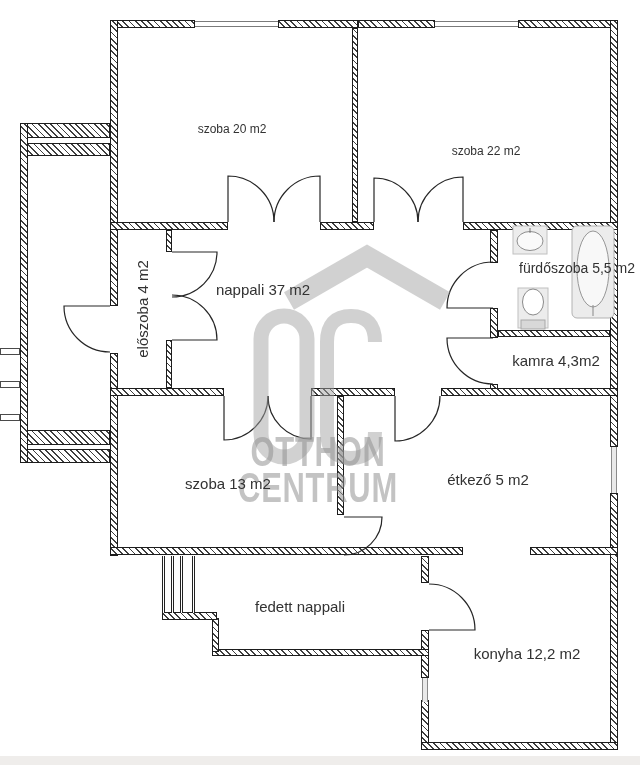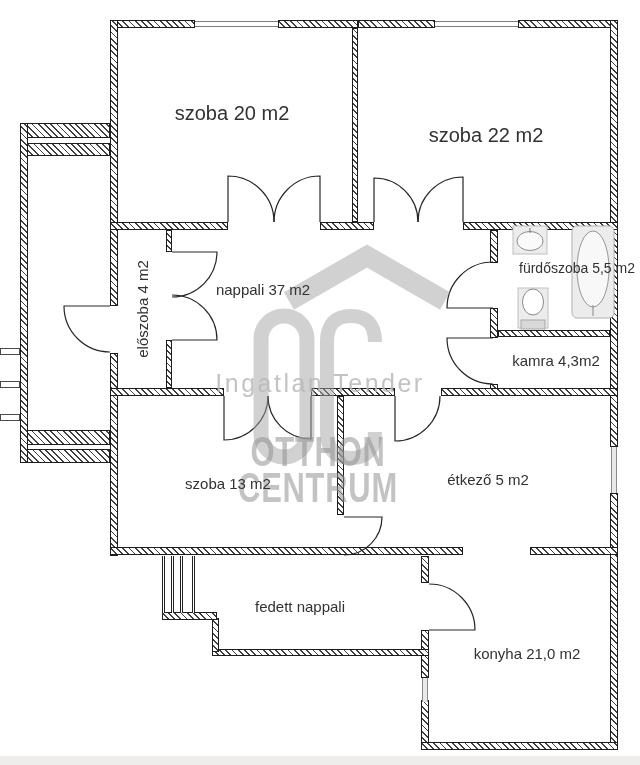--- a/index.html
+++ b/index.html
@@ -14,21 +14,21 @@
   .winv{position:absolute;box-sizing:border-box;background:#e9e9e9;
         border-left:1px solid #8a8a8a;border-right:1px solid #8a8a8a;}
   
   .tick{position:absolute;box-sizing:border-box;background:#fff;border:1px solid #4a4a4a;}
   
   .sl{position:absolute;box-sizing:border-box;background:#fff;
       border-left:1px solid #222;border-right:1px solid #222;}
   .overlay{position:absolute;left:0;top:0;z-index:4;}
   .lbl{position:absolute;z-index:6;font-size:15px;color:#323232;white-space:nowrap;
        transform:translate(-50%,-50%);}
-  .lbl.big{font-size:20px;}
+  .lbl.big{font-size:12px;margin-top:16px;}
   .lbl.small{font-size:14px;}
   .lbl.rot{transform:translate(-50%,-50%) rotate(-90deg);}
   .wm{position:absolute;z-index:5;white-space:nowrap;pointer-events:none;}
   .wm.tagline{left:320px;top:383px;transform:translate(-50%,-50%);
       font-size:25px;letter-spacing:2.5px;color:rgba(185,185,185,.85);}
   .wm.brand1{left:318px;top:451px;transform:translate(-50%,-50%) scaleX(.72);
       font-size:43px;font-weight:bold;letter-spacing:1px;color:rgba(145,145,145,.55);}
   .wm.brand2{left:318px;top:487px;transform:translate(-50%,-50%) scaleX(.72);
       font-size:43px;font-weight:bold;letter-spacing:1px;color:rgba(145,145,145,.55);}
   .bottombar{position:absolute;left:0;top:756px;width:640px;height:9px;
@@ -141,29 +141,28 @@
       </g>
     </g>
 
     <g fill="none" stroke="#a3a3a3" stroke-opacity="0.5">
       <path d="M289,301 L367,256 L445,301" stroke-width="20"></path>
       <rect x="261" y="316" width="46" height="141" rx="23" stroke-width="15"></rect>
       <path d="M375,342 Q375,316 351,316 Q327,316 327,342 L327,432 Q327,458 351,458 Q375,458 375,432" stroke-width="14"></path>
     </g>
   </svg>
 
-  <div class="wm tagline">Ingatlan Tender</div>
   <div class="wm brand1">OTTHON</div>
   <div class="wm brand2">CENTRUM</div>
 
   <div class="lbl big" style="left:232px;top:113px">szoba 20 m2</div>
   <div class="lbl big" style="left:486px;top:135px">szoba 22 m2</div>
   <div class="lbl rot" style="left:142px;top:309px">előszoba 4 m2</div>
   <div class="lbl" style="left:263px;top:289px">nappali 37 m2</div>
   <div class="lbl small" style="left:577px;top:268px">fürdőszoba 5,5 m2</div>
   <div class="lbl" style="left:556px;top:360px">kamra 4,3m2</div>
   <div class="lbl" style="left:228px;top:483px">szoba 13 m2</div>
   <div class="lbl" style="left:488px;top:479px">étkező 5 m2</div>
   <div class="lbl" style="left:300px;top:606px">fedett nappali</div>
-  <div class="lbl" style="left:527px;top:653px">konyha 21,0 m2</div>
+  <div class="lbl" style="left:527px;top:653px">konyha 12,2 m2</div>
 
   <div class="bottombar"></div>
 </div>
 
 </body></html>

